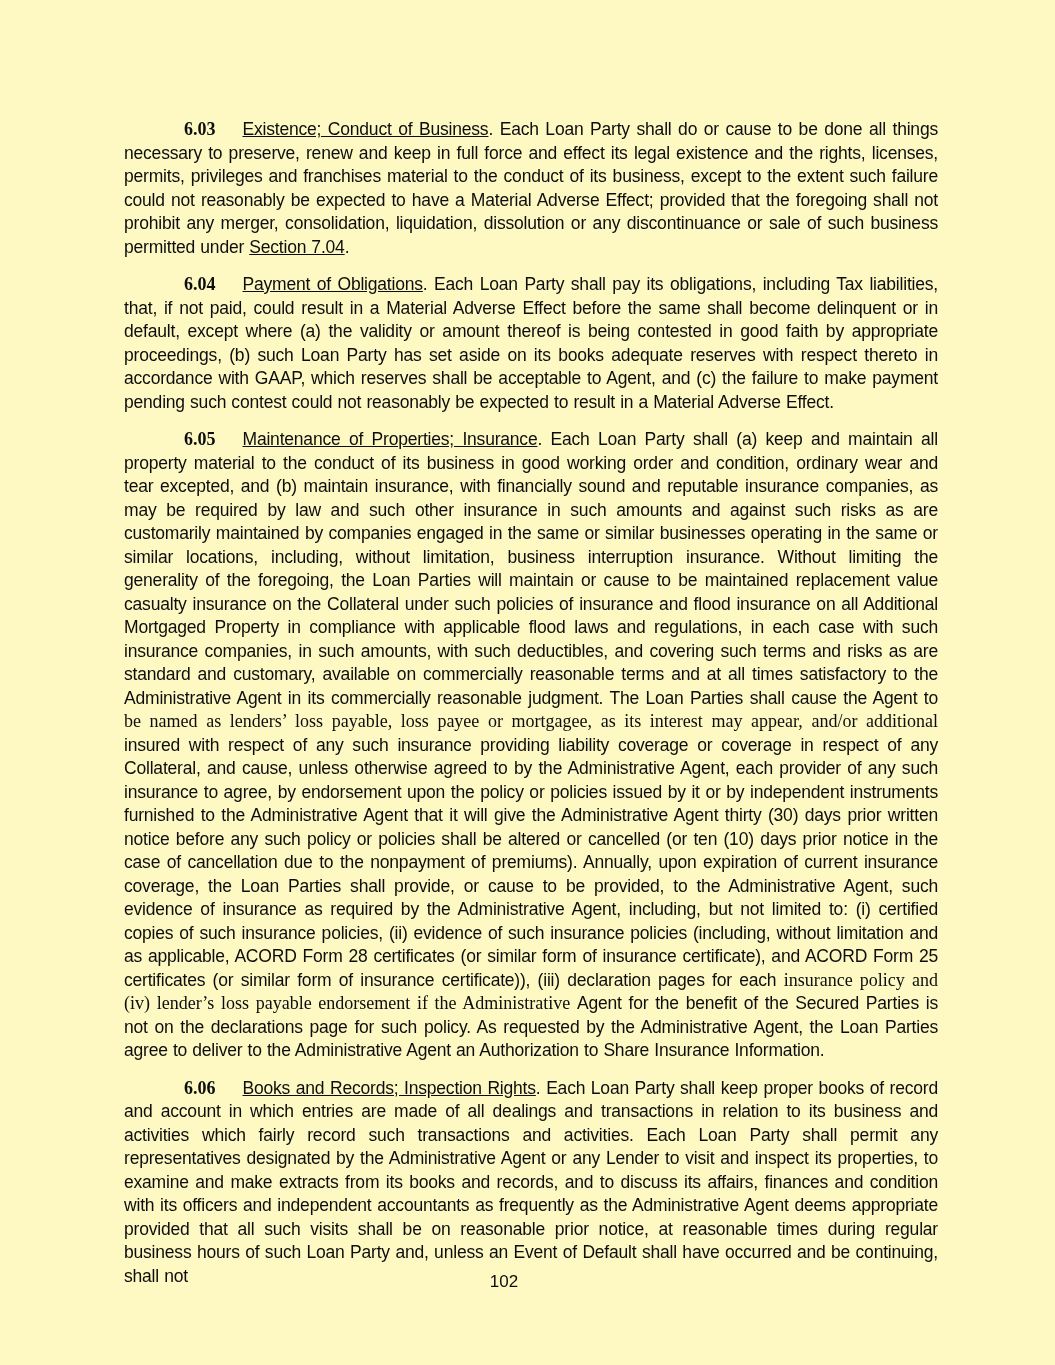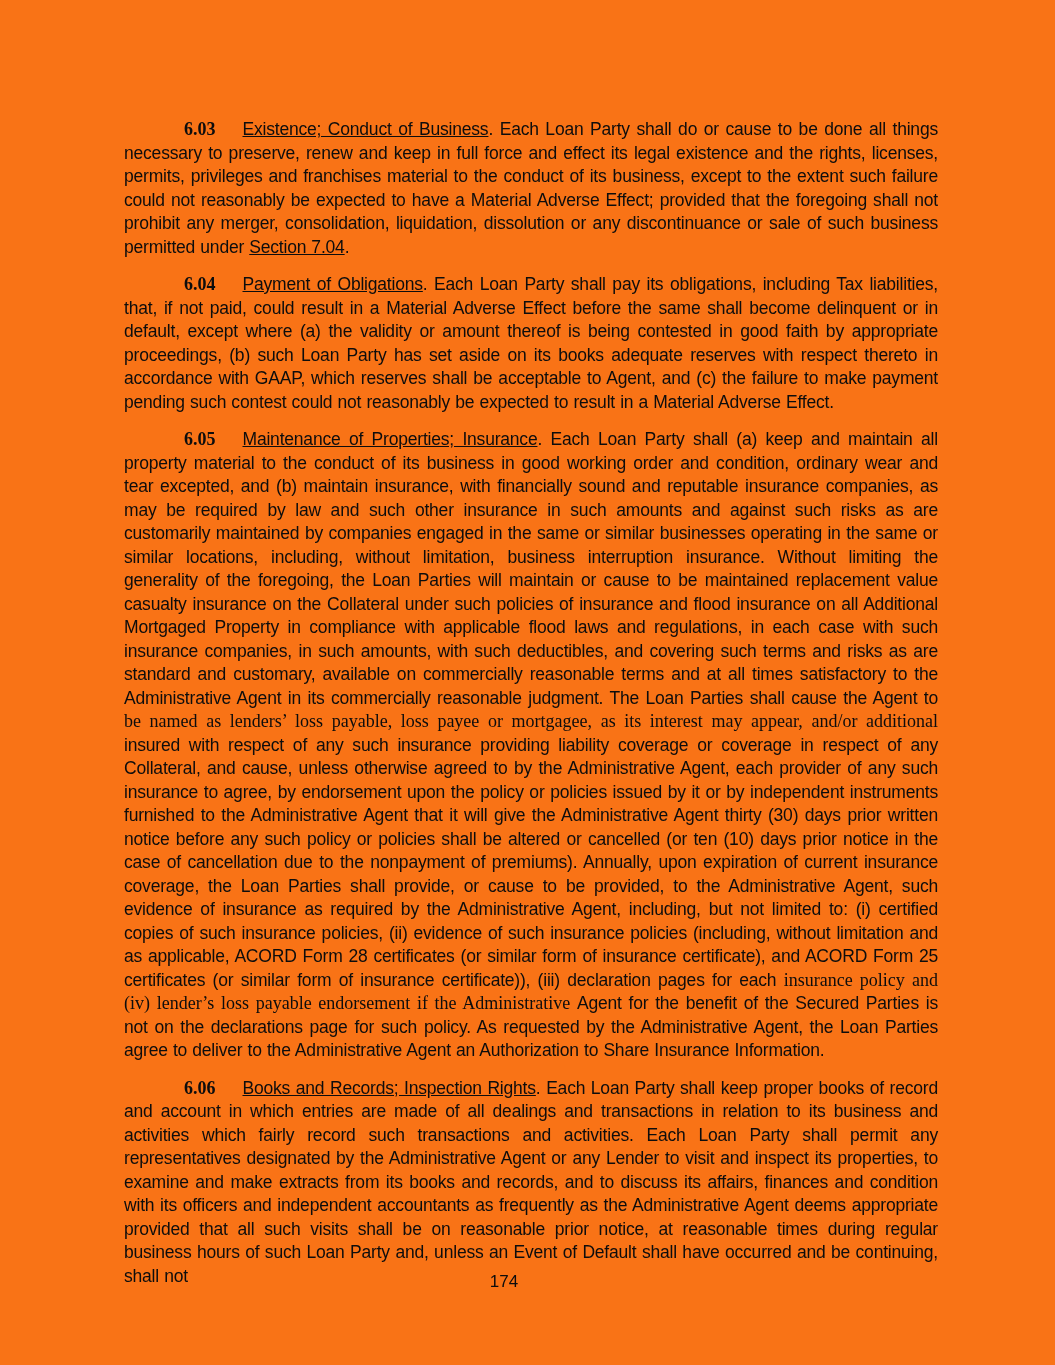--- a/index.html
+++ b/index.html
@@ -4,21 +4,21 @@
 <style>
   html, body {
     margin: 0;
     padding: 0;
     background: #ffffff;
   }
   .page {
     position: relative;
     width: 1055px;
     height: 1365px;
-    background: #f97316;
+    background: #fef9c3;
     font-family: "Liberation Sans", sans-serif;
     color: #0d0d0d;
     overflow: hidden;
   }
   .content {
     position: absolute;
     top: 118px;
     left: 124px;
     width: 814px;
   }
@@ -65,14 +65,14 @@
 </head>
 <body>
 
 <div class="page">
   <div class="content">
     <p class="para"><span class="run-num">6.03</span><span class="run-tab">&nbsp;</span><span class="run-heading">Existence; Conduct of Business</span><span class="run-normal">.  Each Loan Party shall do or cause to be done all things necessary to preserve, renew and keep in full force and effect its legal existence and the rights, licenses, permits, privileges and franchises material to the conduct of its business, except to the extent such failure could not reasonably be expected to have a Material Adverse Effect; provided that the foregoing shall not prohibit any merger, consolidation, liquidation, dissolution or any discontinuance or sale of such business permitted under </span><span class="run-underline">Section 7.04</span><span class="run-normal">.</span></p>
     <p class="para"><span class="run-num">6.04</span><span class="run-tab">&nbsp;</span><span class="run-heading">Payment of Obligations</span><span class="run-normal">.  Each Loan Party shall pay its obligations, including Tax liabilities, that, if not paid, could result in a Material Adverse Effect before the same shall become delinquent or in default, except where (a) the validity or amount thereof is being contested in good faith by appropriate proceedings, (b) such Loan Party has set aside on its books adequate reserves with respect thereto in accordance with GAAP, which reserves shall be acceptable to Agent, and (c) the failure to make payment pending such contest could not reasonably be expected to result in a Material Adverse Effect.</span></p>
     <p class="para"><span class="run-num">6.05</span><span class="run-tab">&nbsp;</span><span class="run-heading">Maintenance of Properties; Insurance</span><span class="run-normal">.  Each Loan Party shall (a) keep and maintain all property material to the conduct of its business in good working order and condition, ordinary wear and tear excepted, and (b) maintain insurance, with financially sound and reputable insurance companies, as may be required by law and such other insurance in such amounts and against such risks as are customarily maintained by companies engaged in the same or similar businesses operating in the same or similar locations, including, without limitation, business interruption insurance.  Without limiting the generality of the foregoing, the Loan Parties will maintain or cause to be maintained replacement value casualty insurance on the Collateral under such policies of insurance and flood insurance on all Additional Mortgaged Property in compliance with applicable flood laws and regulations, in each case with such insurance companies, in such amounts, with such deductibles, and covering such terms and risks as are standard and customary, available on commercially reasonable terms and at all times satisfactory to the Administrative Agent in its commercially reasonable judgment.  The Loan Parties shall cause the Agent to </span><span class="run-serif">be named as lenders’ loss payable, loss payee or mortgagee, as its interest may appear, and/or additional </span><span class="run-normal">insured with respect of any such insurance providing liability coverage or coverage in respect of any Collateral, and cause, unless otherwise agreed to by the Administrative Agent, each provider of any such insurance to agree, by endorsement upon the policy or policies issued by it or by independent instruments furnished to the Administrative Agent that it will give the Administrative Agent thirty (30) days prior written notice before any such policy or policies shall be altered or cancelled (or ten (10) days prior notice in the case of cancellation due to the nonpayment of premiums).  Annually, upon expiration of current insurance coverage, the Loan Parties shall provide, or cause to be provided, to the Administrative Agent, such evidence of insurance as required by the Administrative Agent, including, but not limited to: (i) certified copies of such insurance policies, (ii) evidence of such insurance policies (including, without limitation and as applicable, ACORD Form 28 certificates (or similar form of insurance certificate), and ACORD Form 25 certificates (or similar form of insurance certificate)), (iii) declaration pages for each </span><span class="run-serif">insurance policy and (iv) lender’s loss payable endorsement if the Administrative </span><span class="run-normal">Agent for the benefit of the Secured Parties is not on the declarations page for such policy.  As requested by the Administrative Agent, the Loan Parties agree to deliver to the Administrative Agent an Authorization to Share Insurance Information.</span></p>
     <p class="para"><span class="run-num">6.06</span><span class="run-tab">&nbsp;</span><span class="run-heading">Books and Records; Inspection Rights</span><span class="run-normal">.  Each Loan Party shall keep proper books of record and account in which entries are made of all dealings and transactions in relation to its business and activities which fairly record such transactions and activities.  Each Loan Party shall permit any representatives designated by the Administrative Agent or any Lender to visit and inspect its properties, to examine and make extracts from its books and records, and to discuss its affairs, finances and condition with its officers and independent accountants as frequently as the Administrative Agent deems appropriate provided that all such visits shall be on reasonable prior notice, at reasonable times during regular business hours of such Loan Party and, unless an Event of Default shall have occurred and be continuing, shall not</span></p>
   </div>
-  <div class="footer">174</div>
+  <div class="footer">102</div>
 </div>
 
 </body></html>

